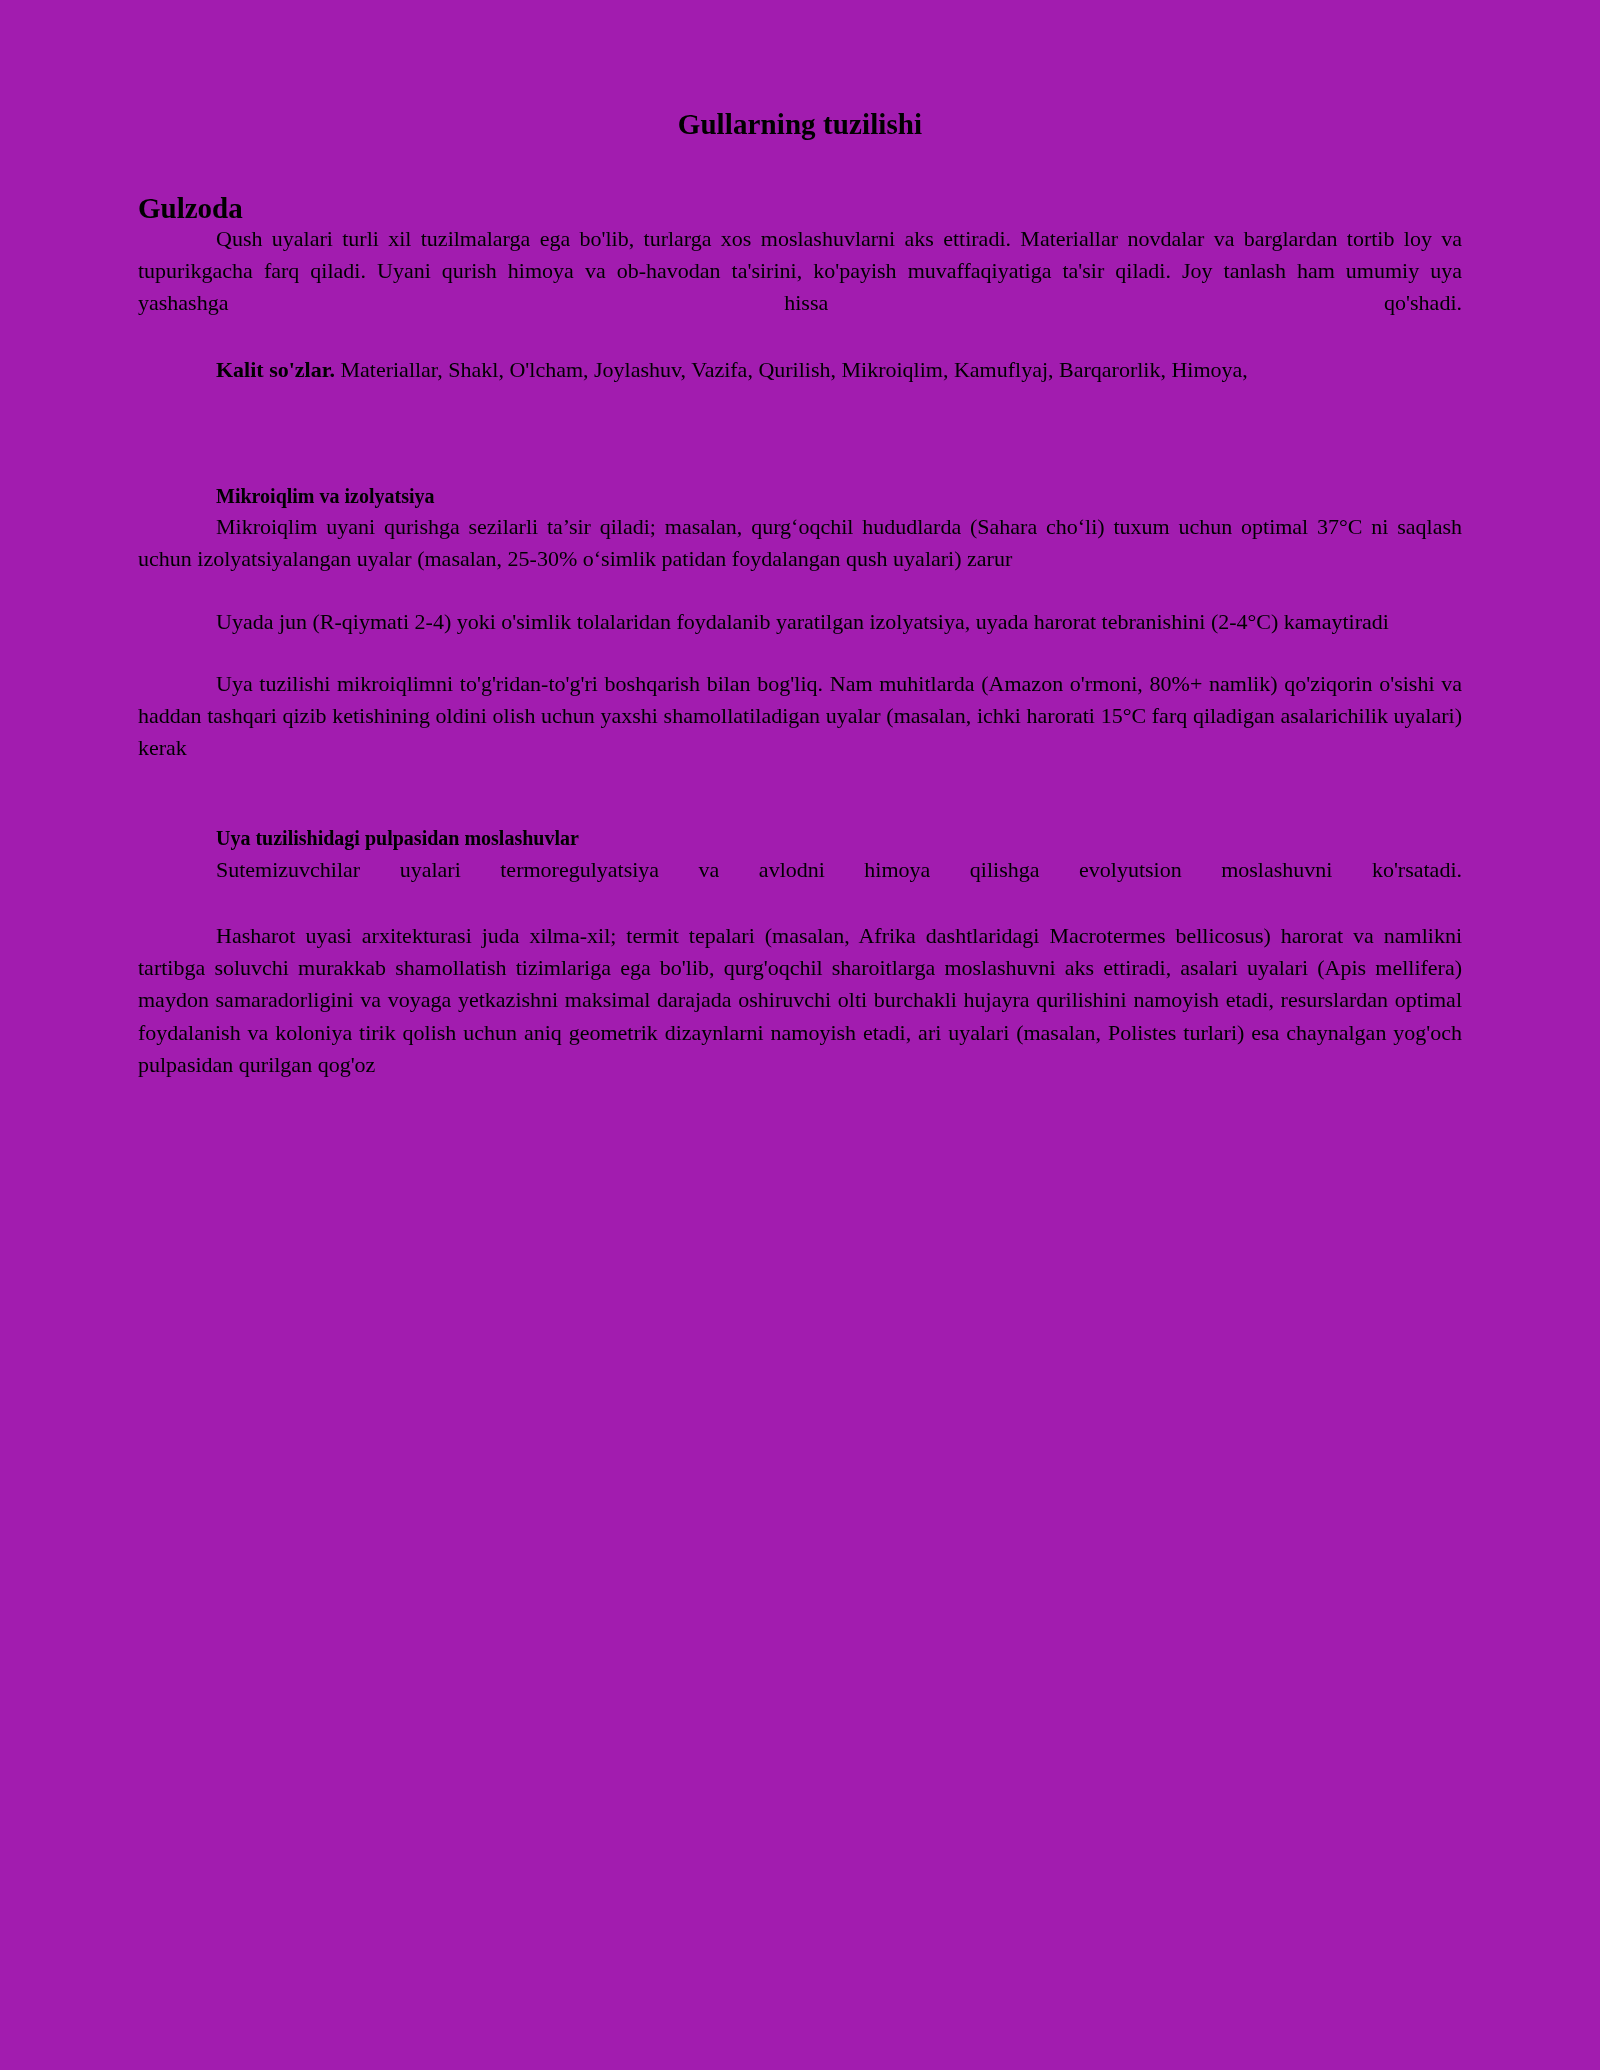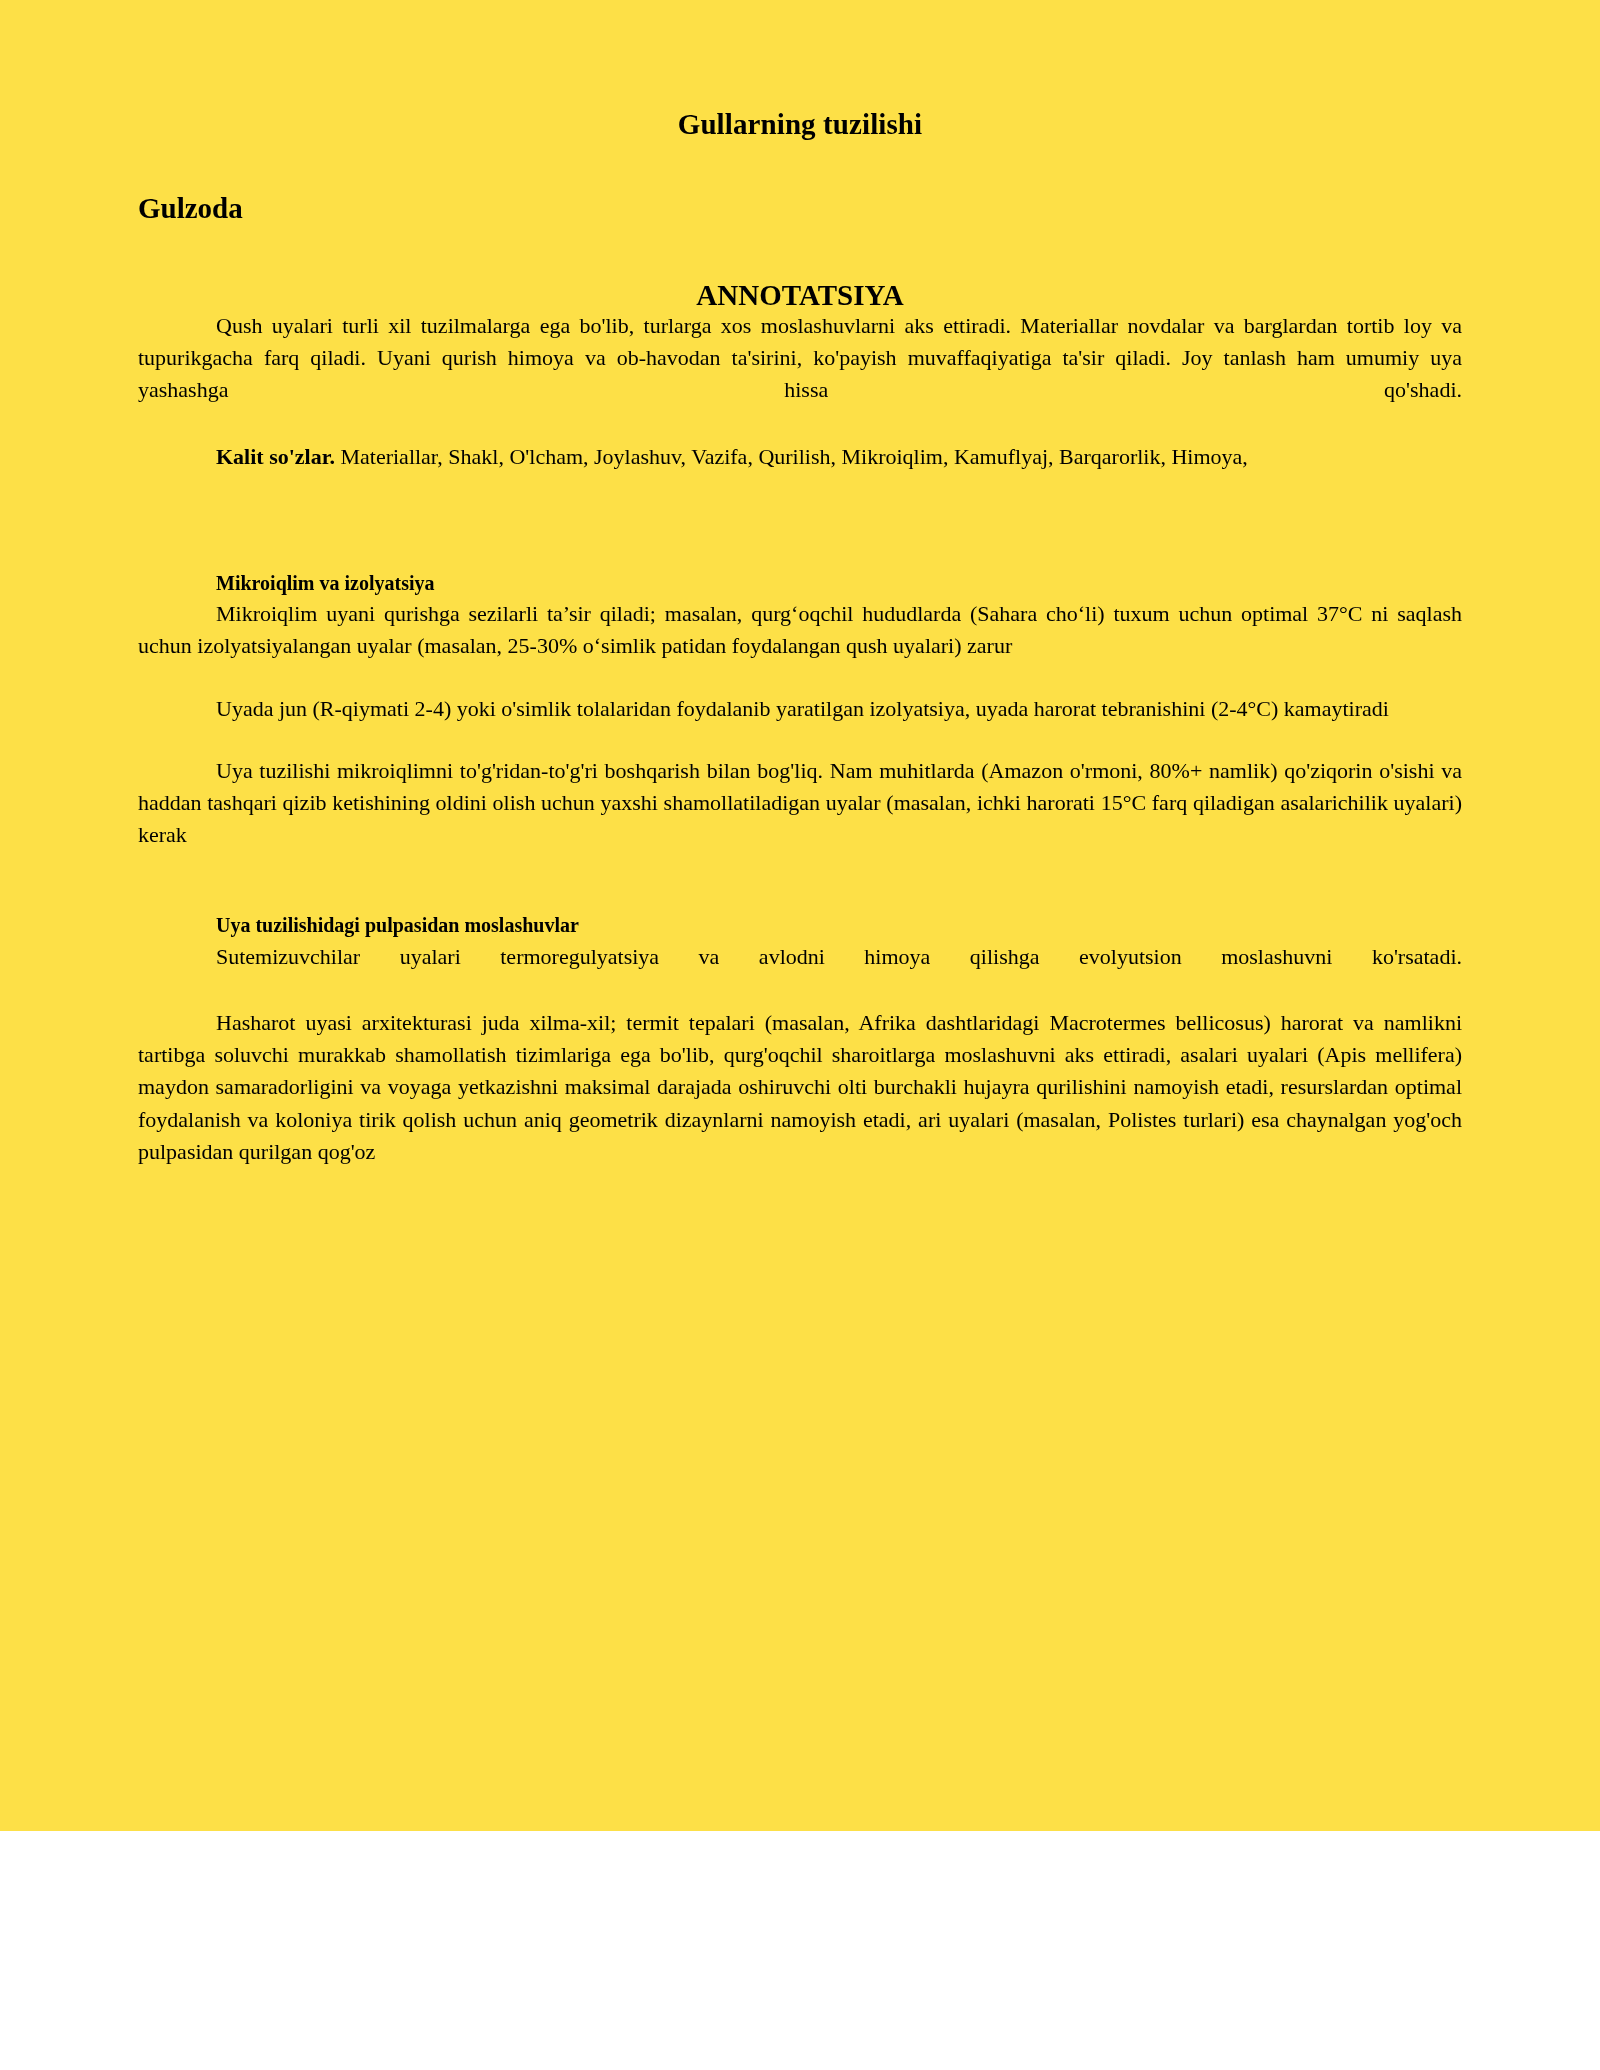--- a/index.html
+++ b/index.html
@@ -8,23 +8,23 @@
     padding: 0;
     background: #ffffff;
   }
   body {
     font-family: "Liberation Serif", "DejaVu Serif", serif;
     color: #000000;
   }
   .page {
     position: relative;
     width: 1600px;
-    height: 1831px;
+    height: 2070px;
     margin: 0 auto;
-    background: #fde047;
+    background: #a21caf;
     box-sizing: border-box;
     padding: 96px 138px 0 138px;
     overflow: hidden;
   }
   .doc-title {
     text-align: center;
     font-weight: bold;
     font-size: 29px;
     line-height: 1.0;
     margin: 0;
@@ -82,21 +82,20 @@
 </style>
 </head>
 <body>
 
 <div class="page">
 
   <h1 class="doc-title">Gullarning tuzilishi</h1>
 
   <h2 class="doc-author">Gulzoda</h2>
 
-  <h2 class="section-heading-center">ANNOTATSIYA</h2>
 
   <p class="body-par justify-all">Qush uyalari turli xil tuzilmalarga ega bo'lib, turlarga xos moslashuvlarni aks ettiradi. Materiallar novdalar va barglardan tortib loy va tupurikgacha farq qiladi. Uyani qurish himoya va ob-havodan ta'sirini, ko'payish muvaffaqiyatiga ta'sir qiladi. Joy tanlash ham umumiy uya yashashga hissa qo'shadi.</p>
 
   <div class="gap-sm"></div>
 
   <p class="body-par"><span class="kw-label">Kalit so'zlar.</span><span> Materiallar, Shakl, O'lcham, Joylashuv, Vazifa, Qurilish, Mikroiqlim, Kamuflyaj, Barqarorlik, Himoya,</span></p>
 
   <div class="gap-lg"></div>
 
   <h3 class="sub-heading">Mikroiqlim va izolyatsiya</h3>

